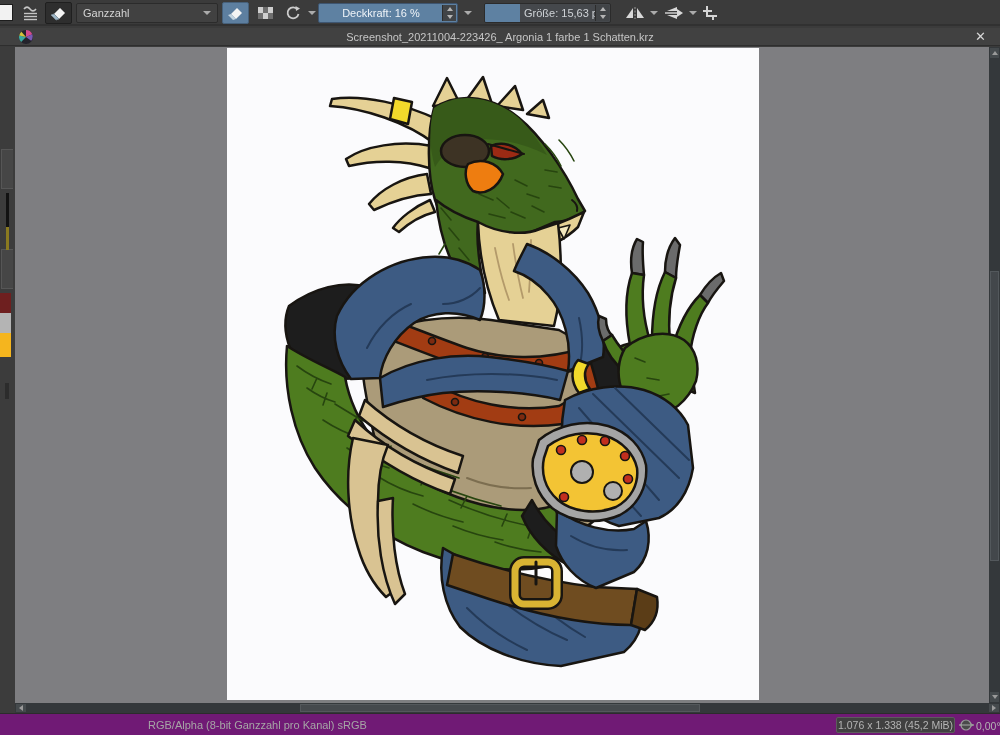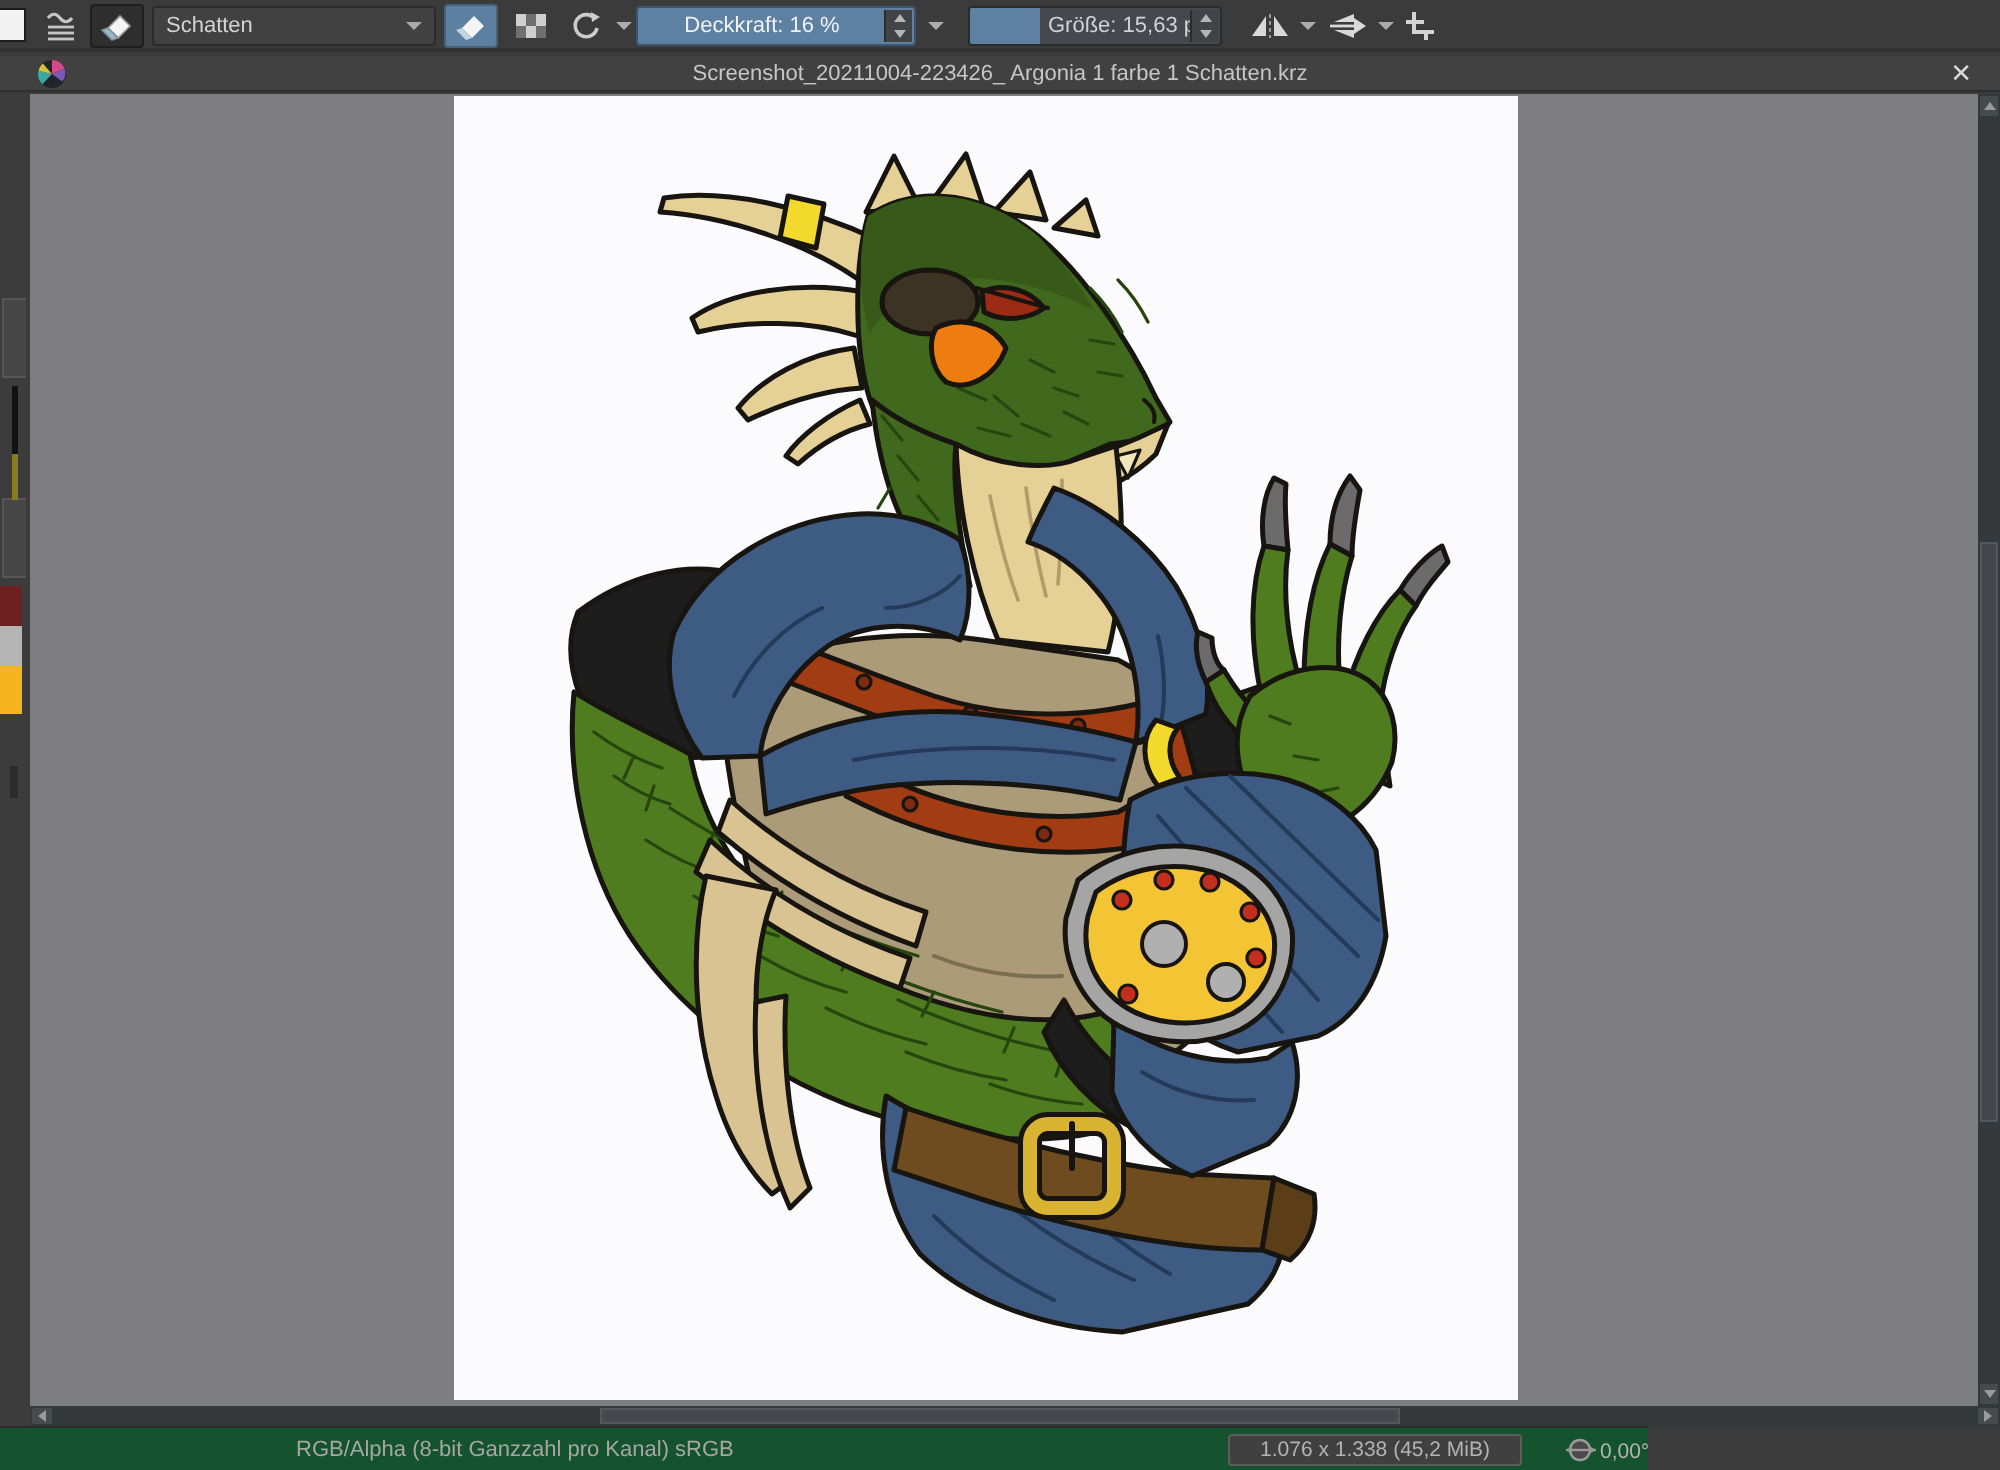--- a/index.html
+++ b/index.html
@@ -70,26 +70,26 @@
   #vscroll-thumb { position:absolute; left:1px; top:224px; width:9px; height:290px;
     background:#43474b; border:1px solid #53585c; }
   #hscroll { left:15px; top:656px; width:985px; height:10px; background:#34383b; }
   #hscroll-left { position:absolute; left:1px; top:1px; width:10px; height:8px; background:#454a4d; }
   #hscroll-right { position:absolute; right:1px; top:1px; width:10px; height:8px; background:#454a4d; }
   #hscroll-thumb { position:absolute; left:285px; top:1px; width:400px; height:8px;
     background:#45494d; border:1px solid #54585c; }
   .tinyArr { position:absolute; inset:0; display:flex; align-items:center; justify-content:center; }
 
   
-  #statusbar { left:0; top:713px; width:824px; height:22px; background:#14532d;
+  #statusbar { left:0; top:713px; width:1000px; height:22px; background:#701a75;
     border-top:1px solid #2c2c2c;text-align:right; }
   #profile-text { position:absolute; left:148px; top:0; height:22px; line-height:22px;
     color:#a6a6a6; font-size:11px; }
-  #mem-box { position:absolute; right:63px; top:3px; height:16px; line-height:14px;
-    border:1px solid #5c5c5c; border-radius:2px; background:#404040; padding:0 15px;
+  #mem-box { position:absolute; right:45px; top:3px; height:16px; line-height:14px;
+    border:1px solid #5c5c5c; border-radius:2px; background:#404040; padding:0 1px;
     color:#b3b3b3; font-size:10.5px; }
   #rot-icon { position:absolute; right:24px; top:5px; }
   #angle-text { position:absolute; right:0px; top:1px; height:22px; line-height:22px;
     width:24px; color:#b3b3b3; font-size:10.5px; overflow:hidden; }
 </style>
 </head>
 <body>
 
 <div class="abs" id="toolbar">
   <div class="abs" id="grad-chip"></div>
@@ -104,21 +104,21 @@
   </div>
 
   <div class="tbtn" id="preset-btn">
     <svg width="18" height="16">
       <polygon points="4,9 10,3 15,8 9,14" fill="#f4f4f4" stroke="#9a9a9a" stroke-width="0.8"></polygon>
       <polygon points="4,9 9,14 6,15 1,10" fill="#9fb8c8" stroke="#7d8f9c" stroke-width="0.8"></polygon>
     </svg>
   </div>
 
   <div class="abs" id="preset-combo">
-    <span>Schatten</span>
+    <span>Ganzzahl</span>
     <span class="caret"></span>
   </div>
 
   <div class="tbtn" id="eraser-toggle">
     <svg width="18" height="16">
       <polygon points="4,9 10,3 15,8 9,14" fill="#f4f4f4" stroke="#2e4burn" stroke-width="0"></polygon>
       <polygon points="4,9 9,14 6,15 1,10" fill="#c3d4e0"></polygon>
     </svg>
   </div>
 

